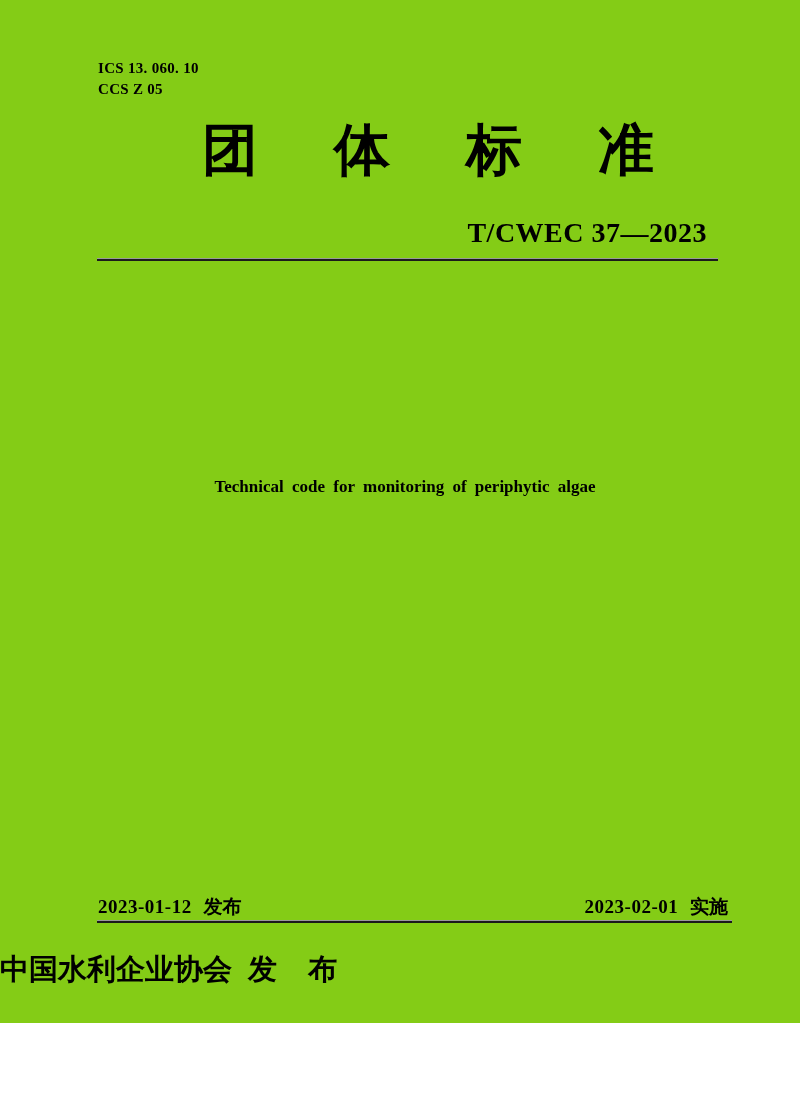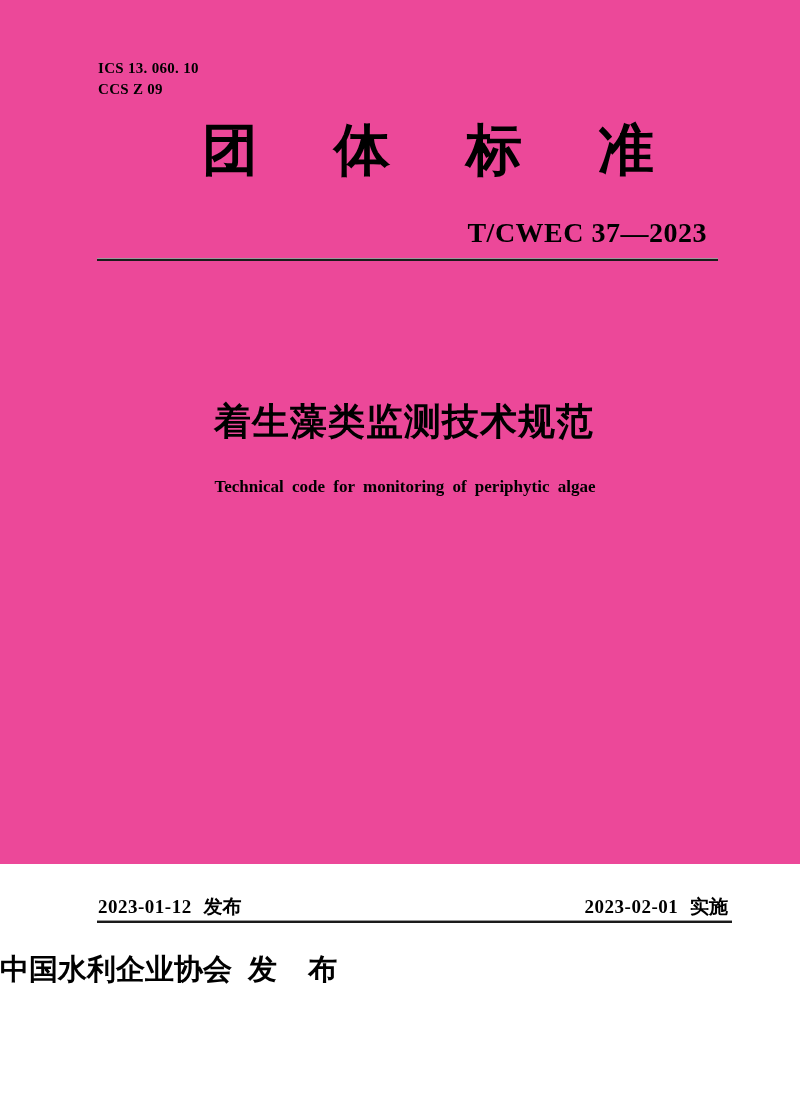--- a/index.html
+++ b/index.html
@@ -6,22 +6,22 @@
   html, body { background: #ffffff; }
   body {
     width: 800px; height: 1097px;
     font-family: "Liberation Serif", "DejaVu Serif", serif;
     color: #000;
     position: relative;
     overflow: hidden;
   }
   .page {
     position: absolute; left: 0; top: 0;
-    width: 800px; height: 864px;
-    background: #ec4899;
+    width: 800px; height: 1023px;
+    background: #84cc16;
   }
   .ics-block {
     position: absolute; left: 98px; top: 58px;
     font-weight: bold; font-size: 15px; line-height: 21px;
     font-family: "Liberation Serif", "DejaVu Serif", serif;
     letter-spacing: 0.3px;
   }
   .doc-category {
     position: absolute; left: 202px; top: 126px;
     font-family: "Liberation Sans", "DejaVu Sans", sans-serif;
@@ -82,30 +82,29 @@
   }
   .publisher-label { margin-left: 16px; letter-spacing: 12px; }
 </style>
 </head>
 <body>
 
 <div class="page">
 
   <div class="ics-block">
     <div>ICS 13. 060. 10</div>
-    <div>CCS Z 09</div>
+    <div>CCS Z 05</div>
   </div>
 
   <div class="doc-category">团体标准</div>
 
   <div class="standard-code">T/CWEC 37—2023</div>
 
   <div class="rule-top"></div>
 
-  <div class="title-zh">着生藻类监测技术规范</div>
 
   <div class="title-en">Technical code for monitoring of periphytic algae</div>
 
   <div class="date-row">
     <div class="date-item">
       <span class="date-num">2023-01-12</span>
       <span class="date-label">发布</span>
     </div>
     <div class="date-item">
       <span class="date-num">2023-02-01</span>

